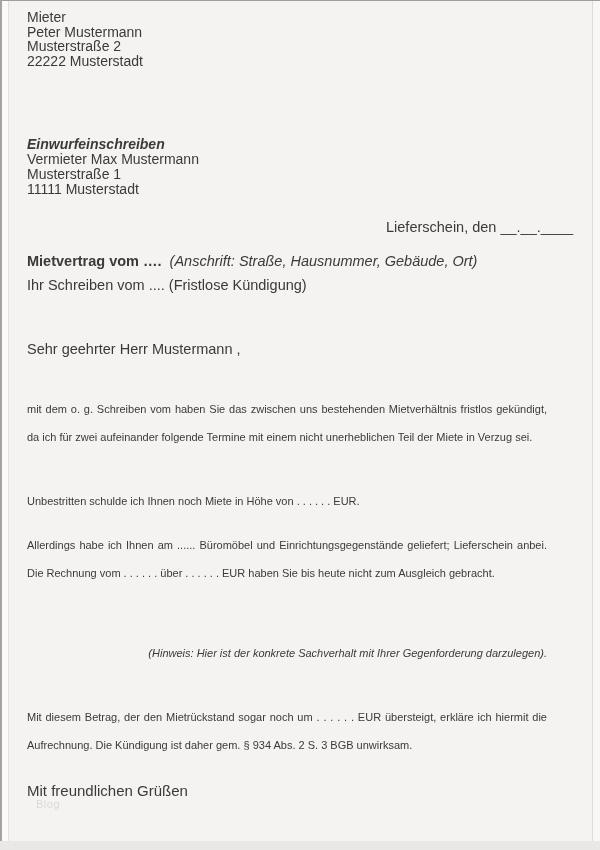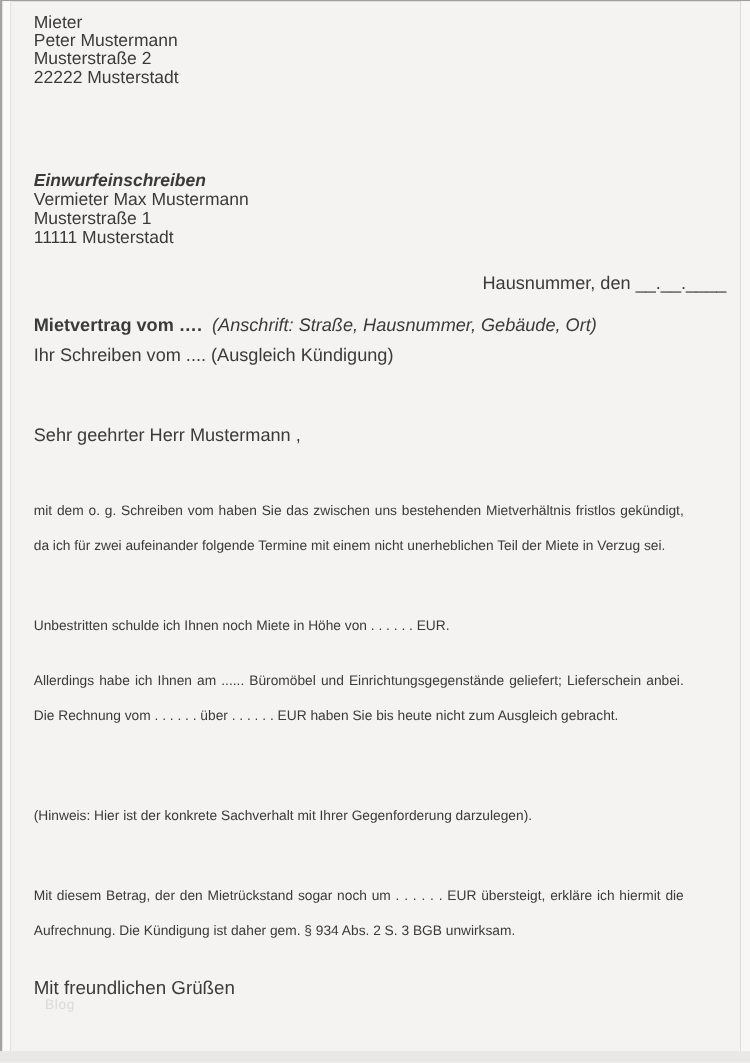--- a/index.html
+++ b/index.html
@@ -42,21 +42,21 @@
   .para {
     left: 27px;
     width: 520px;
     font-size: 11px;
     line-height: 28px;
     text-align: justify;
   }
   .p1 { top: 395px; }
   .p2 { top: 487px; text-align: left; }
   .p3 { top: 531px; }
-  .p4 { top: 639px; text-align: left; }
+  .p4 { top: 639px; font-style: italic; text-align: right; }
   .p5 { top: 703px; }
   .closing { left: 27px; top: 782px; font-size: 15px; }
   .watermark {
     left: 36px;
     top: 798px;
     font-size: 11px;
     color: #dbdad8;
     letter-spacing: 0.5px;
   }
 </style>
@@ -79,27 +79,27 @@
     <div>22222 Musterstadt</div>
   </div>
 
   <div class="block recipient-block">
     <div class="delivery-note">Einwurfeinschreiben</div>
     <div>Vermieter Max Mustermann</div>
     <div>Musterstraße 1</div>
     <div>11111 Musterstadt</div>
   </div>
 
-  <div class="block date-line">Hausnummer, den __.__.____</div>
+  <div class="block date-line">Lieferschein, den __.__.____</div>
 
   <div class="block subject-line1">
     <span class="subject-bold">Mietvertrag vom ….</span>
     <span class="subject-italic">(Anschrift: Straße, Hausnummer, Gebäude, Ort)</span>
   </div>
-  <div class="block subject-line2">Ihr Schreiben vom .... (Ausgleich Kündigung)</div>
+  <div class="block subject-line2">Ihr Schreiben vom .... (Fristlose Kündigung)</div>
 
   <div class="block salutation">Sehr geehrter Herr Mustermann ,</div>
 
   <div class="block para p1">mit dem o. g. Schreiben vom  haben Sie das zwischen uns bestehenden Mietverhältnis fristlos gekündigt, da ich für zwei aufeinander folgende Termine mit einem nicht unerheblichen Teil der Miete in Verzug sei.</div>
   <div class="block para p2">Unbestritten schulde ich Ihnen noch Miete in Höhe von . . . . . . EUR.</div>
   <div class="block para p3">Allerdings habe ich Ihnen am ...... Büromöbel und Einrichtungsgegenstände geliefert; Lieferschein anbei. Die Rechnung vom . . . . . . über . . . . . . EUR haben Sie bis heute nicht zum Ausgleich gebracht.</div>
   <div class="block para p4">(Hinweis: Hier ist der konkrete Sachverhalt mit Ihrer Gegenforderung darzulegen).</div>
   <div class="block para p5">Mit diesem Betrag, der den Mietrückstand sogar noch um . . . . . . EUR übersteigt, erkläre ich hiermit die Aufrechnung. Die Kündigung ist daher gem. § 934 Abs. 2 S. 3 BGB unwirksam.</div>
 
   <div class="block closing">Mit freundlichen Grüßen</div>

